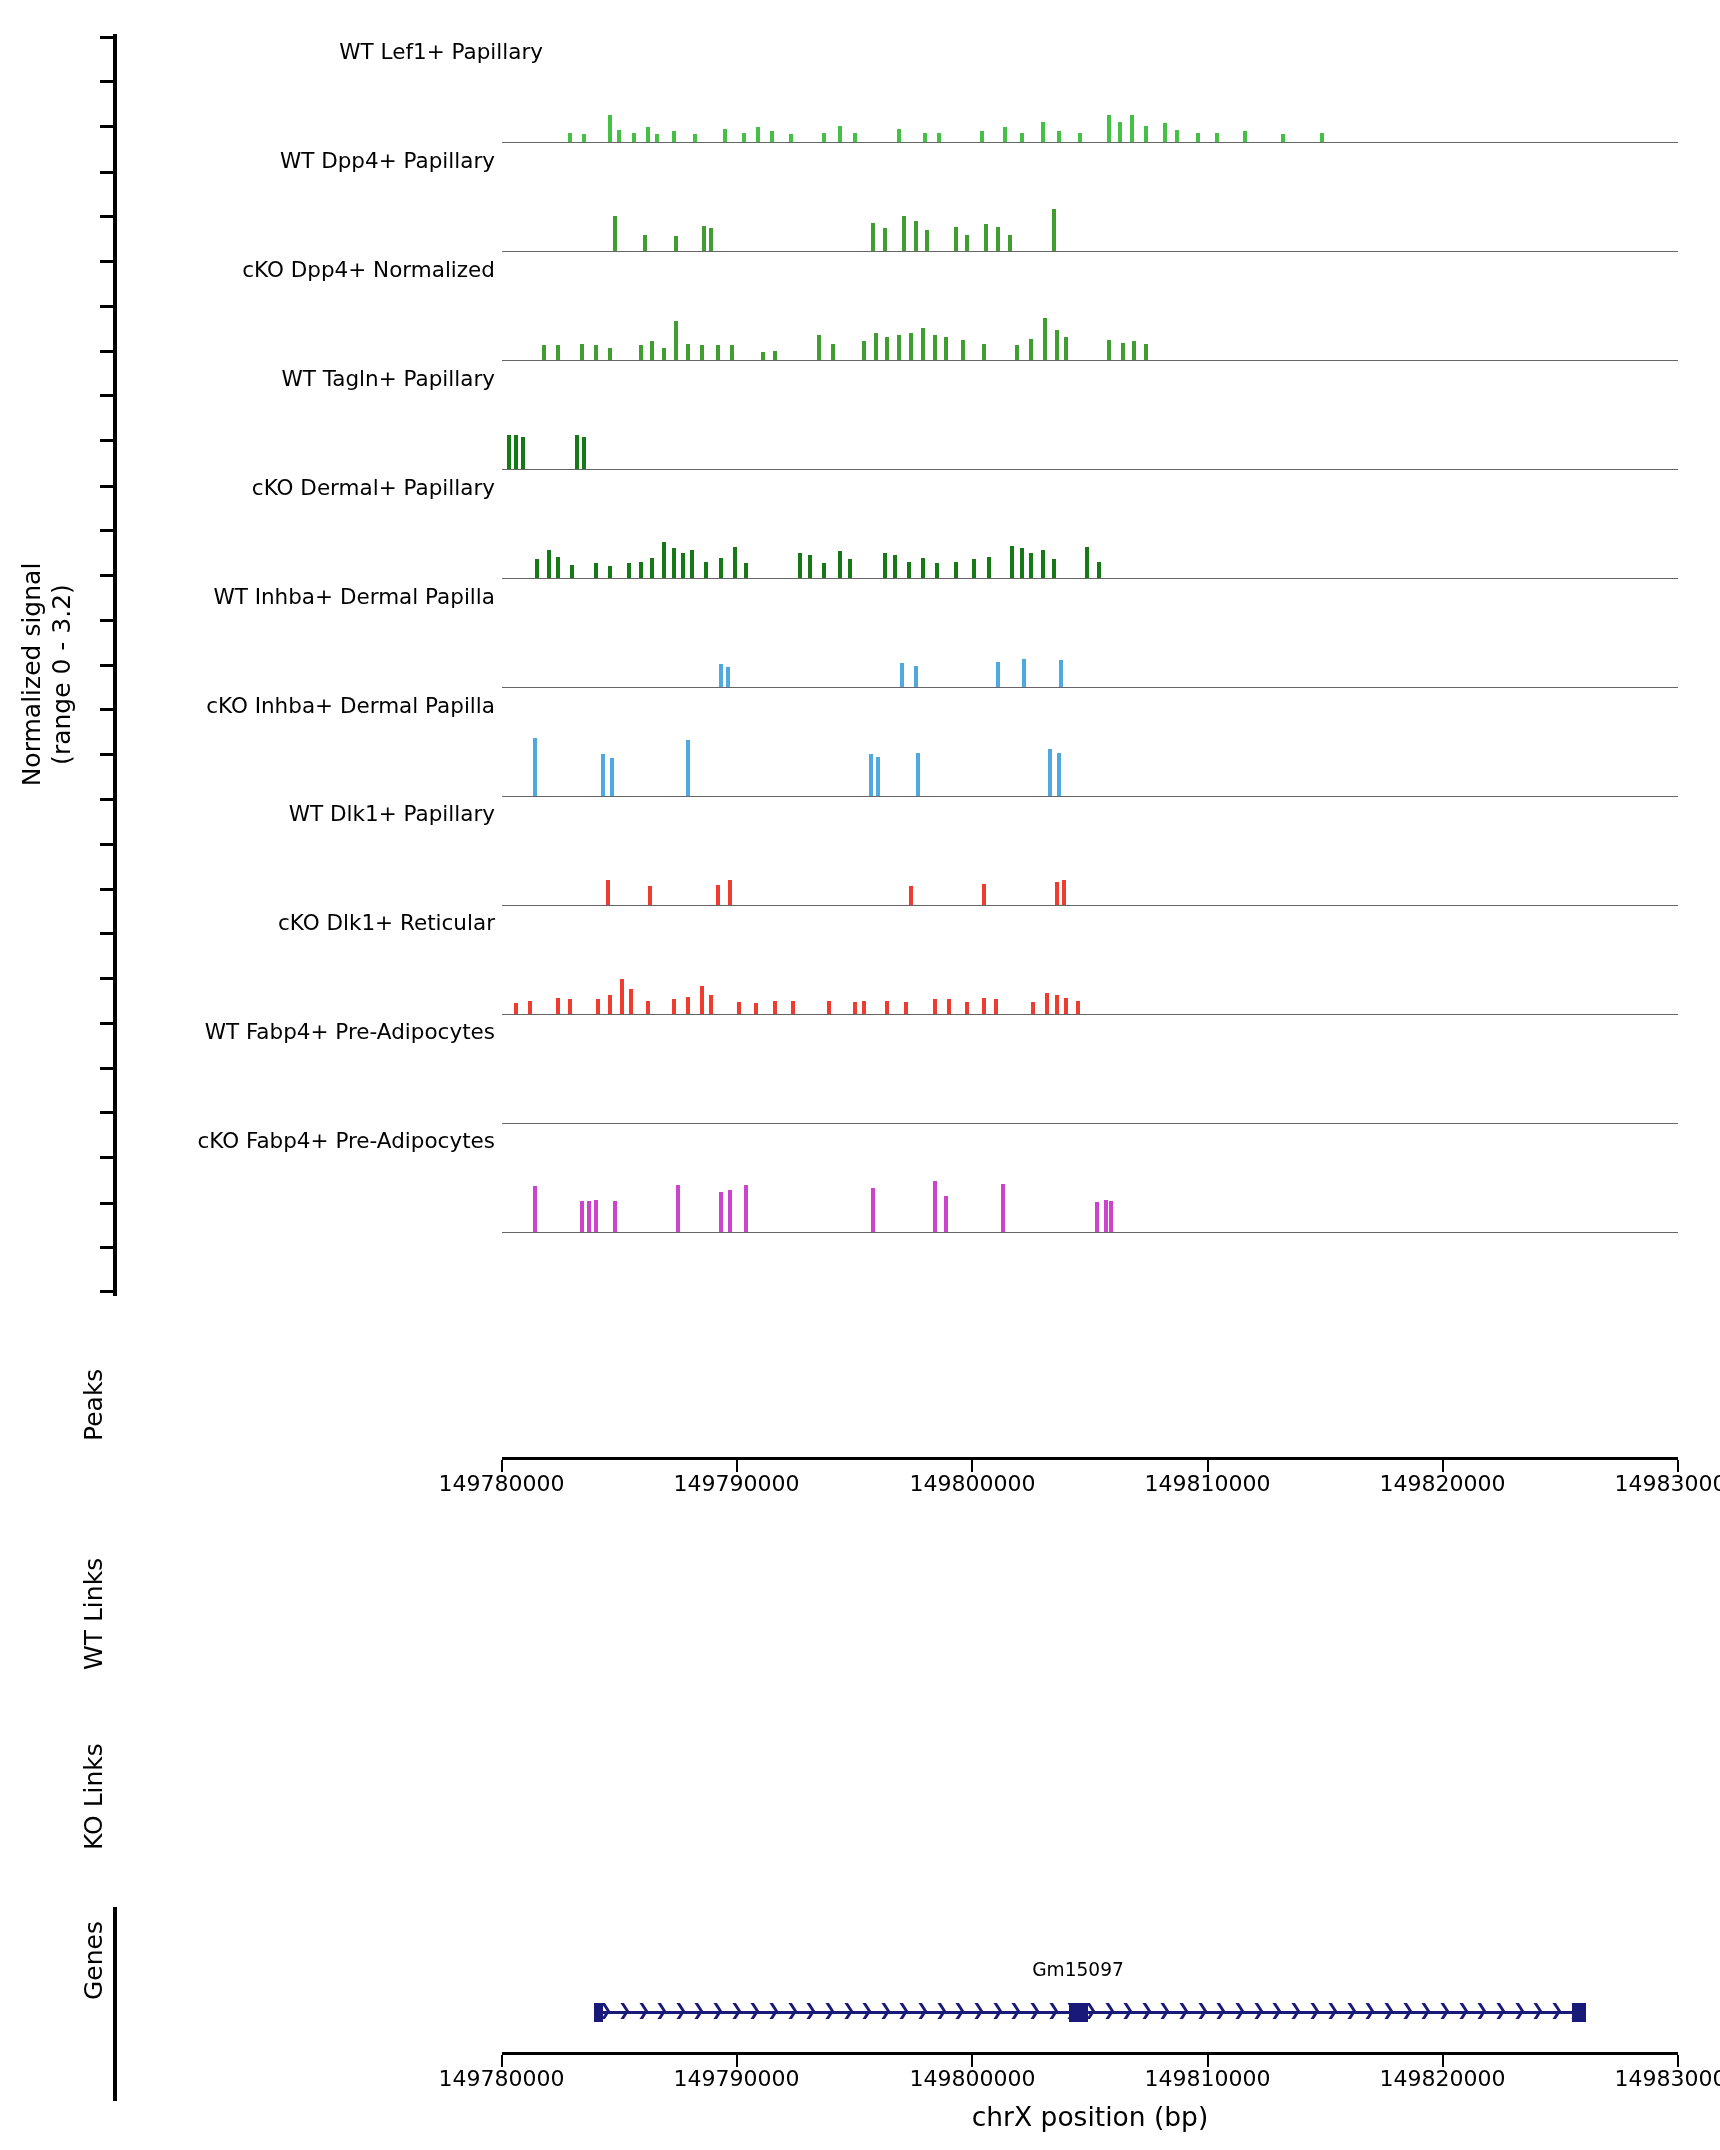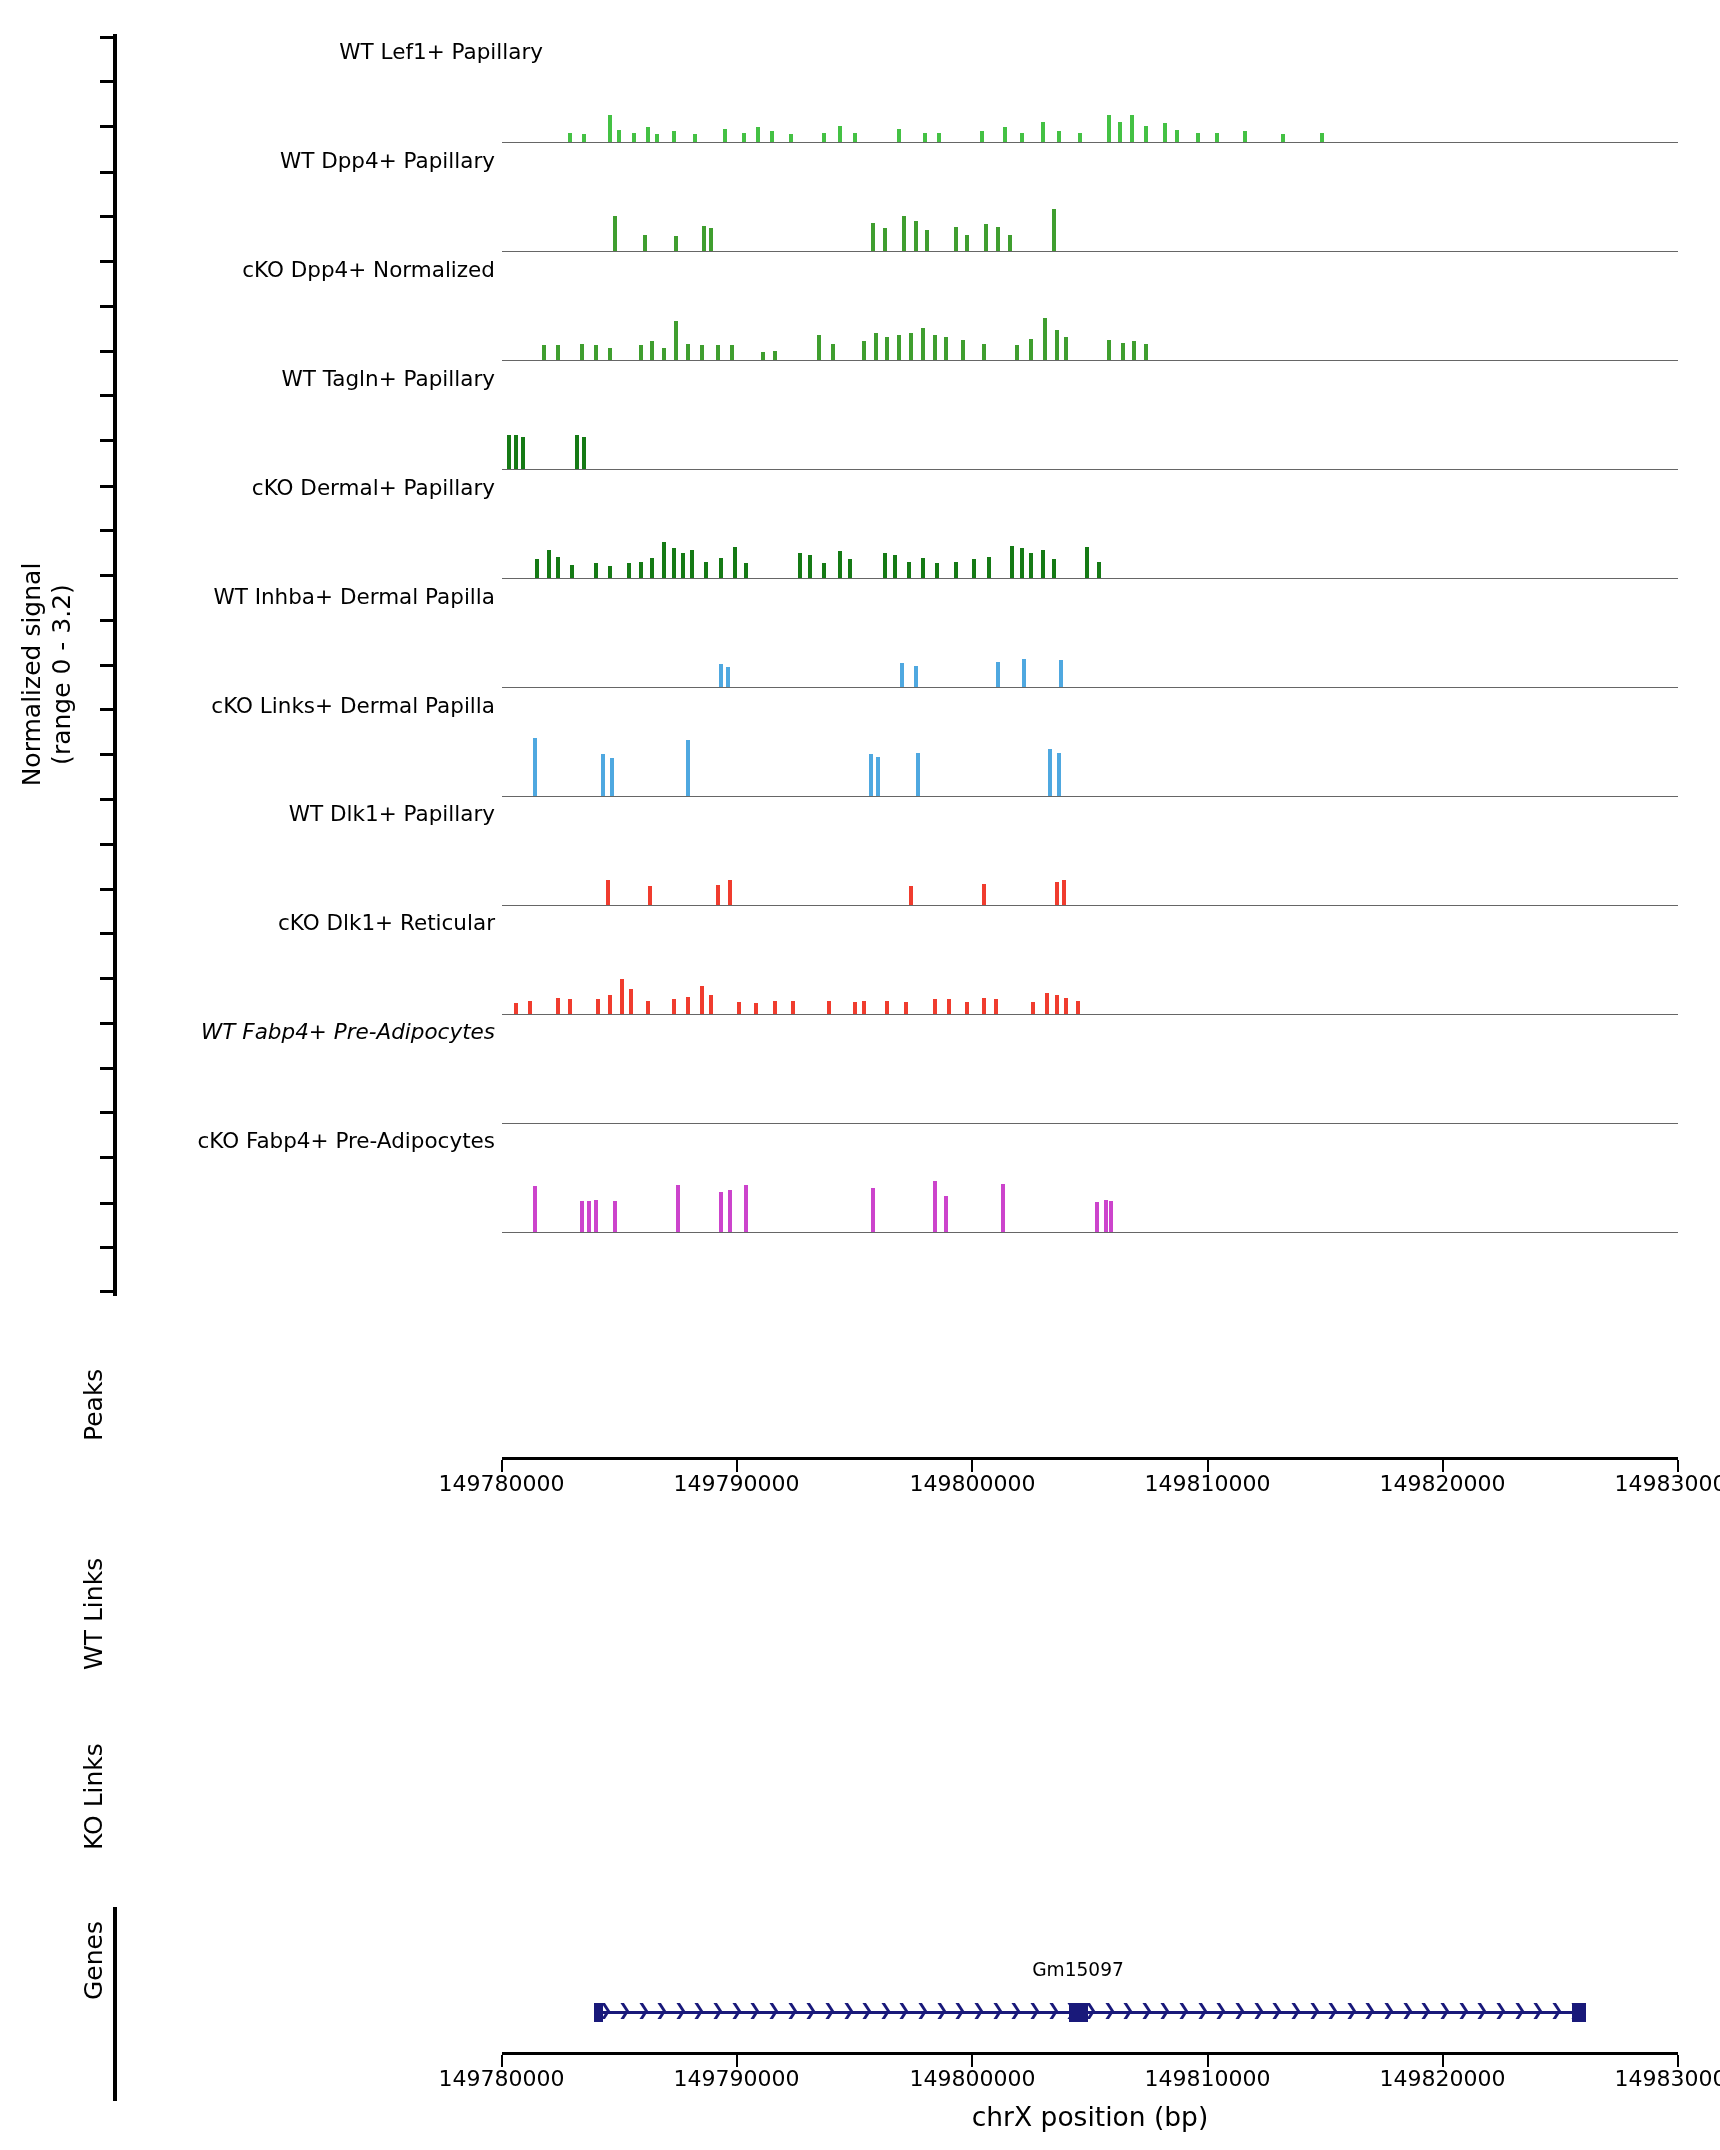--- a/index.html
+++ b/index.html
@@ -274,21 +274,21 @@
         <div class="baseline" style="top: 687px;"></div>
         <div class="peaks" style="top: 601px; height: 86px;">
           <div class="pk" style="left: 217px; width: 4.3px; height: 23px; background: rgb(79, 168, 224);"></div>
           <div class="pk" style="left: 224px; width: 4.3px; height: 20px; background: rgb(79, 168, 224);"></div>
           <div class="pk" style="left: 398px; width: 4.3px; height: 24px; background: rgb(79, 168, 224);"></div>
           <div class="pk" style="left: 412px; width: 4.3px; height: 21.5px; background: rgb(79, 168, 224);"></div>
           <div class="pk" style="left: 494px; width: 4.3px; height: 25.5px; background: rgb(79, 168, 224);"></div>
           <div class="pk" style="left: 520px; width: 4.3px; height: 28px; background: rgb(79, 168, 224);"></div>
           <div class="pk" style="left: 557px; width: 4.3px; height: 27px; background: rgb(79, 168, 224);"></div>
         </div>
-        <div class="tl" style="width: 430px; right: 1226px; top: 693px;">cKO Links+ Dermal Papilla</div>
+        <div class="tl" style="width: 430px; right: 1226px; top: 693px;">cKO Inhba+ Dermal Papilla</div>
         <div class="baseline" style="top: 796px;"></div>
         <div class="peaks" style="top: 710px; height: 86px;">
           <div class="pk" style="left: 31px; width: 4.3px; height: 58px; background: rgb(79, 168, 224);"></div>
           <div class="pk" style="left: 99px; width: 4.3px; height: 42px; background: rgb(79, 168, 224);"></div>
           <div class="pk" style="left: 108px; width: 4.3px; height: 38px; background: rgb(79, 168, 224);"></div>
           <div class="pk" style="left: 184px; width: 4.3px; height: 56px; background: rgb(79, 168, 224);"></div>
           <div class="pk" style="left: 367px; width: 4.3px; height: 42px; background: rgb(79, 168, 224);"></div>
           <div class="pk" style="left: 374px; width: 4.3px; height: 39px; background: rgb(79, 168, 224);"></div>
           <div class="pk" style="left: 414px; width: 4.3px; height: 43px; background: rgb(79, 168, 224);"></div>
           <div class="pk" style="left: 546px; width: 4.3px; height: 47px; background: rgb(79, 168, 224);"></div>
@@ -335,21 +335,21 @@
           <div class="pk" style="left: 445px; width: 4.3px; height: 15px; background: rgb(240, 60, 46);"></div>
           <div class="pk" style="left: 463px; width: 4.3px; height: 12px; background: rgb(240, 60, 46);"></div>
           <div class="pk" style="left: 480px; width: 4.3px; height: 16px; background: rgb(240, 60, 46);"></div>
           <div class="pk" style="left: 492px; width: 4.3px; height: 15px; background: rgb(240, 60, 46);"></div>
           <div class="pk" style="left: 529px; width: 4.3px; height: 12px; background: rgb(240, 60, 46);"></div>
           <div class="pk" style="left: 543px; width: 4.3px; height: 21.5px; background: rgb(240, 60, 46);"></div>
           <div class="pk" style="left: 553px; width: 4.3px; height: 19px; background: rgb(240, 60, 46);"></div>
           <div class="pk" style="left: 562px; width: 4.3px; height: 16px; background: rgb(240, 60, 46);"></div>
           <div class="pk" style="left: 574px; width: 4.3px; height: 13.4px; background: rgb(240, 60, 46);"></div>
         </div>
-        <div class="tl" style="width: 430px; right: 1226px; top: 1019px; font-style: italic;">WT Fabp4+ Pre-Adipocytes</div>
+        <div class="tl" style="width: 430px; right: 1226px; top: 1019px;">WT Fabp4+ Pre-Adipocytes</div>
         <div class="baseline" style="top: 1123px;"></div>
         <div class="peaks" style="top: 1037px; height: 86px;"></div>
         <div class="tl" style="width: 430px; right: 1226px; top: 1128px;">cKO Fabp4+ Pre-Adipocytes</div>
         <div class="baseline" style="top: 1232px;"></div>
         <div class="peaks" style="top: 1146px; height: 86px;">
           <div class="pk" style="left: 31px; width: 4.3px; height: 46px; background: rgb(204, 68, 204);"></div>
           <div class="pk" style="left: 78px; width: 4.3px; height: 31px; background: rgb(204, 68, 204);"></div>
           <div class="pk" style="left: 85px; width: 4.3px; height: 31px; background: rgb(204, 68, 204);"></div>
           <div class="pk" style="left: 92px; width: 4.3px; height: 32px; background: rgb(204, 68, 204);"></div>
           <div class="pk" style="left: 111px; width: 4.3px; height: 31px; background: rgb(204, 68, 204);"></div>

